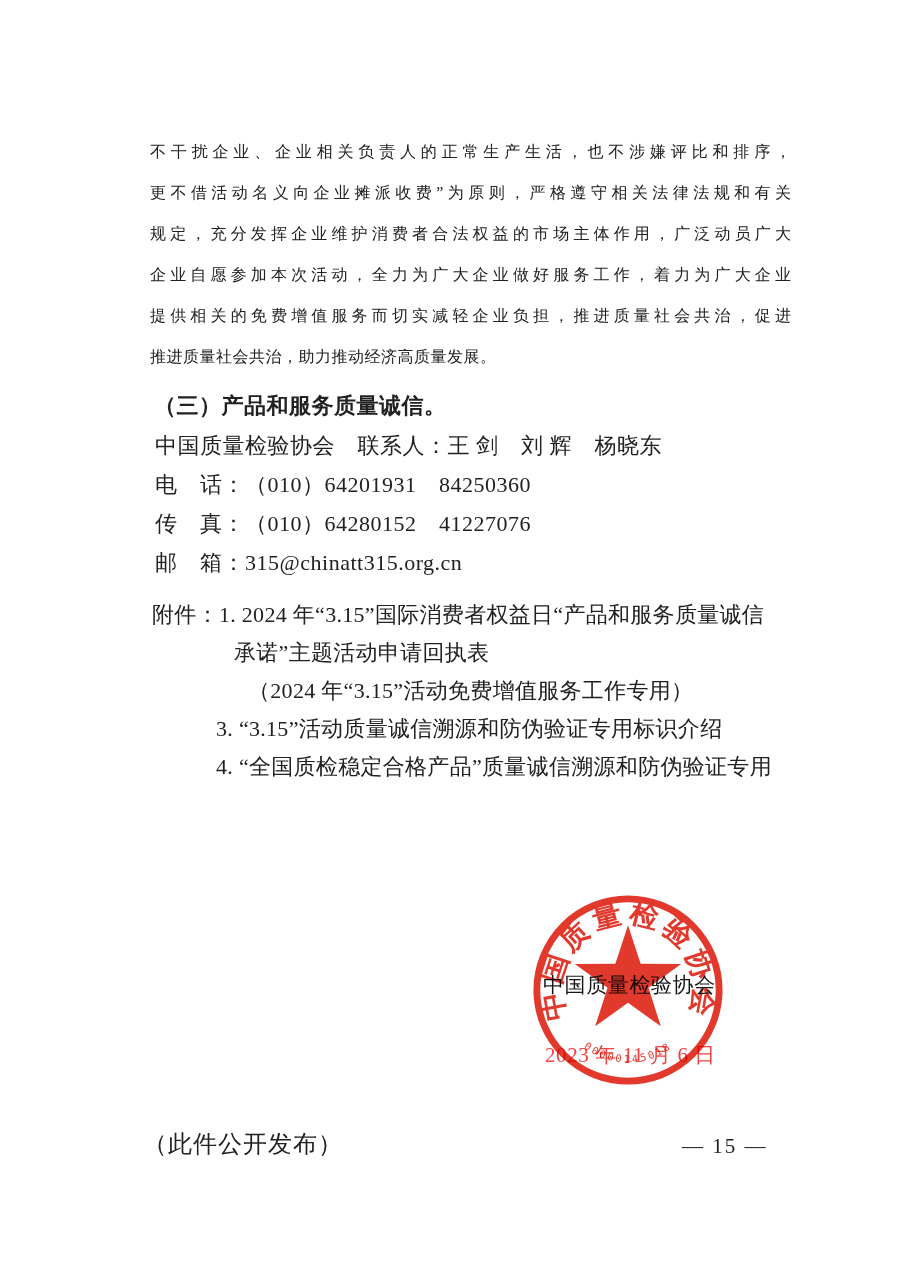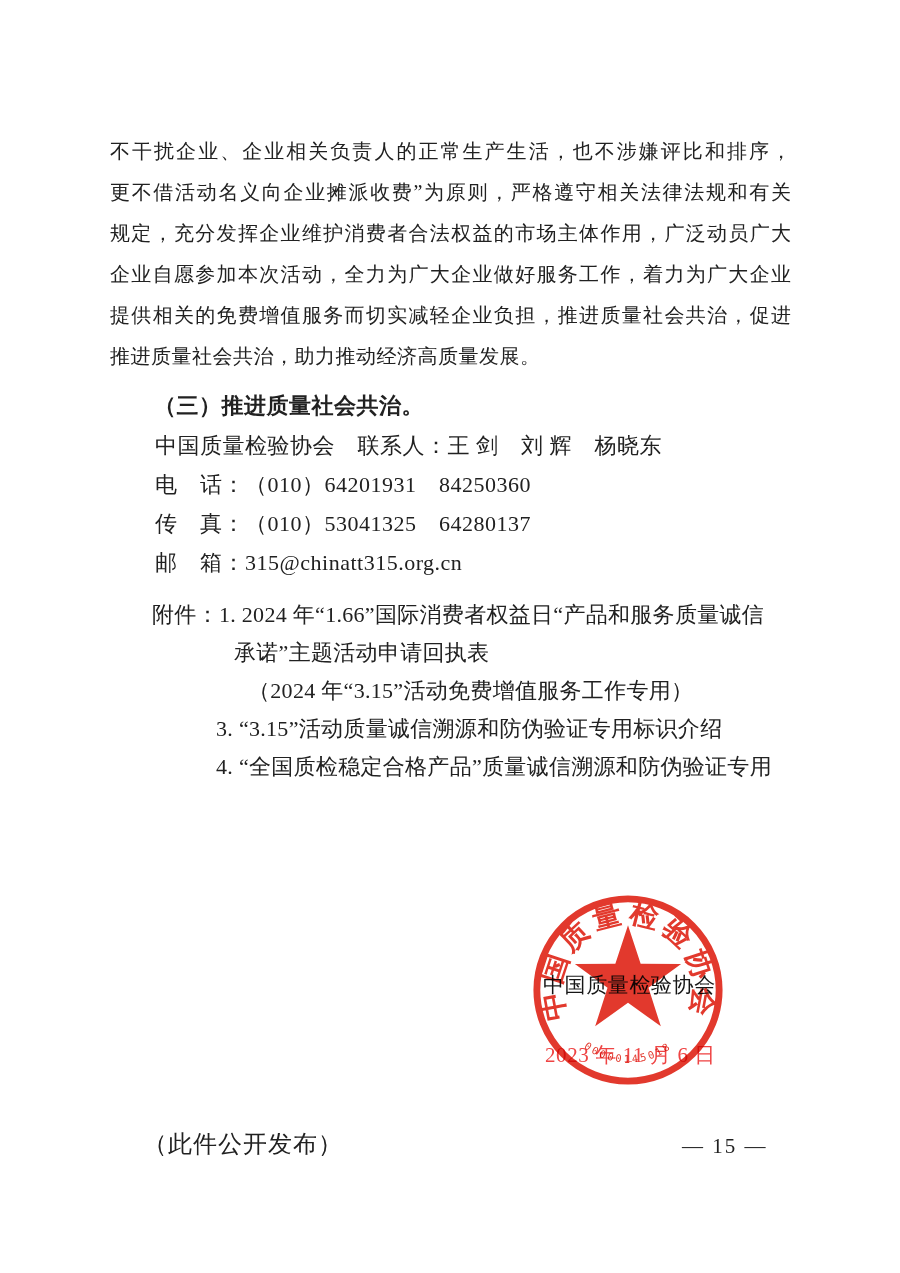--- a/index.html
+++ b/index.html
@@ -17,27 +17,28 @@
     color: #212121;
   }
   .content {
     position: absolute;
     left: 110px;
     top: 131px;
     width: 680px;
   }
   
   .bline {
-    font-size: 20px;
+    font-size: 16px;
     line-height: 41px;
     height: 41px;
     letter-spacing: -1px;
     text-align: justify;
     text-align-last: justify;
     white-space: nowrap;
+    margin-left: 40px;
   }
   .bline.last {
     text-align: left;
     text-align-last: left;
     letter-spacing: 0.5px;
   }
   .sec-heading {
     margin-top: 8px;
     padding-left: 44px;
     font-size: 22px;
@@ -137,31 +138,31 @@
 
     <div>
       <div class="bline">不干扰企业、企业相关负责人的正常生产生活，也不涉嫌评比和排序，</div>
       <div class="bline">更不借活动名义向企业摊派收费”为原则，严格遵守相关法律法规和有关</div>
       <div class="bline">规定，充分发挥企业维护消费者合法权益的市场主体作用，广泛动员广大</div>
       <div class="bline">企业自愿参加本次活动，全力为广大企业做好服务工作，着力为广大企业</div>
       <div class="bline">提供相关的免费增值服务而切实减轻企业负担，推进质量社会共治，促进</div>
       <div class="bline last">推进质量社会共治，助力推动经济高质量发展。</div>
     </div>
 
-    <div class="sec-heading">（三）推进质量社会共治。</div>
+    <div class="sec-heading">（三）产品和服务质量诚信。</div>
 
     <div class="contact">
       <div class="cline">中国质量检验协会　联系人：王 剑　刘 辉　杨晓东</div>
       <div class="cline">电　话：（010）64201931　84250360</div>
-      <div class="cline">传　真：（010）53041325　64280137</div>
+      <div class="cline">传　真：（010）64280152　41227076</div>
       <div class="cline">邮　箱：315@chinatt315.org.cn</div>
     </div>
 
     <div class="attachments">
-      <div class="aline a-i0">附件：1. 2024 年“1.66”国际消费者权益日“产品和服务质量诚信</div>
+      <div class="aline a-i0">附件：1. 2024 年“3.15”国际消费者权益日“产品和服务质量诚信</div>
       <div class="aline a-i1">承诺”主题活动申请回执表</div>
       <div class="aline a-i3">（2024 年“3.15”活动免费增值服务工作专用）</div>
       <div class="aline a-i4">3. “3.15”活动质量诚信溯源和防伪验证专用标识介绍</div>
       <div class="aline a-i5">4. “全国质检稳定合格产品”质量诚信溯源和防伪验证专用</div>
     </div>
 
   </div>
 
   <div class="seal">
     <svg viewBox="0 0 200 200" xmlns="http://www.w3.org/2000/svg">

